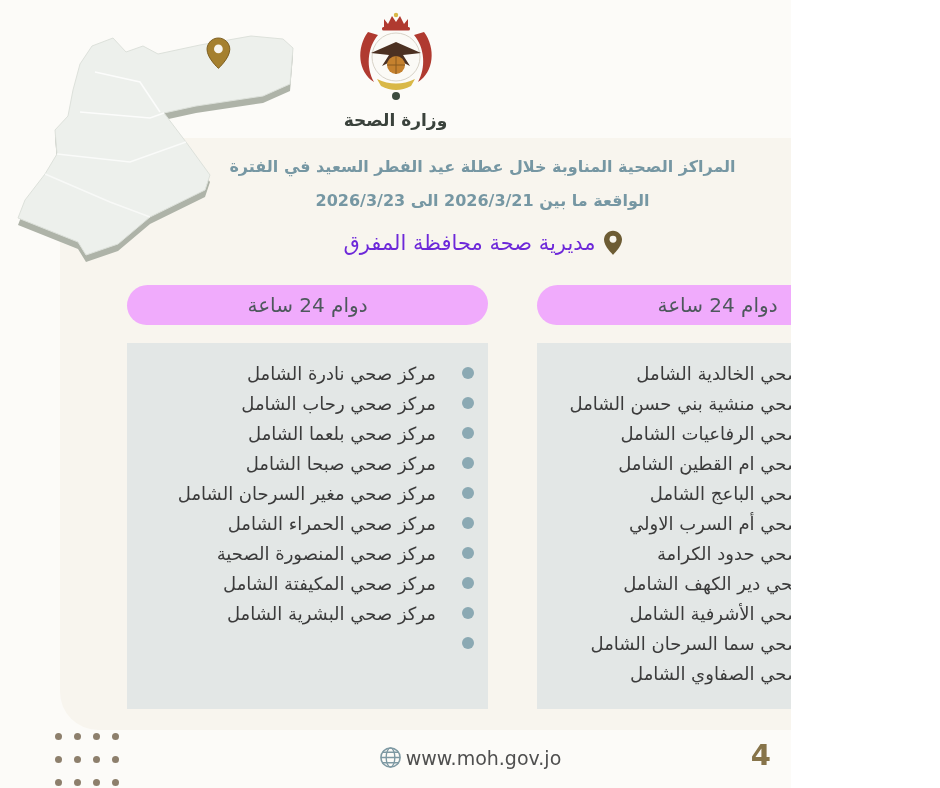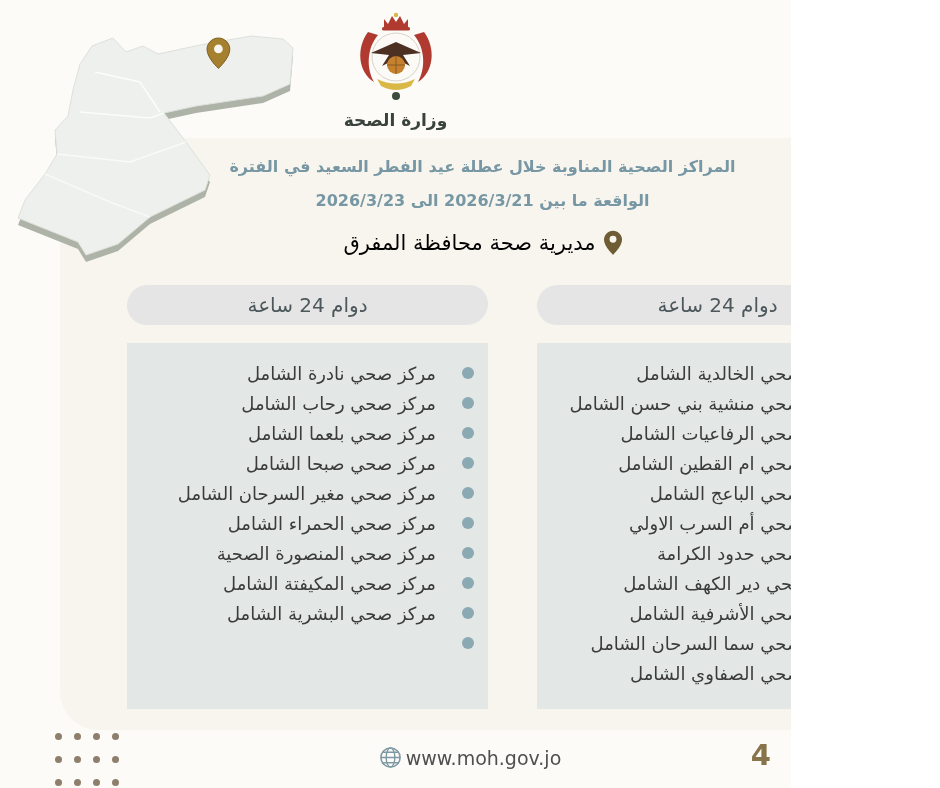--- a/index.html
+++ b/index.html
@@ -16,27 +16,27 @@
   
   .logo { position:absolute; left:50%; top:12px; transform:translateX(-50%);
           width:130px; text-align:center; z-index:2; }
   .logo-caption { margin-top:2px; font-size:17px; font-weight:bold; color:#3a423c; }
 
   
   .title { position:absolute; left:60px; top:150px; width:845px; text-align:center;
            direction:rtl; color:#7697a3; font-weight:bold; font-size:16px; line-height:34px; z-index:4;}
   .location { position:absolute; left:60px; top:230px; width:845px; display:flex;
               justify-content:center; align-items:center; gap:8px; direction:rtl;
-              color:#000000; font-size:21px; z-index:4; }
+              color:#6d28d9; font-size:21px; z-index:4; }
 
   
   .col { position:absolute; top:285px; width:361px; z-index:4; }
   .col-a { left:537px; }
   .col-b { left:127px; }
-  .pill { height:40px; background:#e5e5e5; border-radius:21px 19px 22px 20px;
+  .pill { height:40px; background:#f0abfc; border-radius:21px 19px 22px 20px;
           display:flex; align-items:center; justify-content:center;
           color:#4d585c; font-size:20px; direction:rtl; }
   .listbox { margin-top:18px; height:366px; background:#e3e7e6; padding:15px 14px 0; }
   .row { display:flex; direction:rtl; align-items:center; gap:26px; height:30px; }
   .bullet { width:12px; height:12px; border-radius:50%; background:#8ba9b3; flex:0 0 auto; }
   .row-text { font-size:18px; color:#3b3b3b; white-space:nowrap; }
 
   
   .dots { position:absolute; left:55px; top:733px; display:grid;
           grid-template-columns:repeat(4,7px); grid-auto-rows:7px; column-gap:12px; row-gap:16px; }

